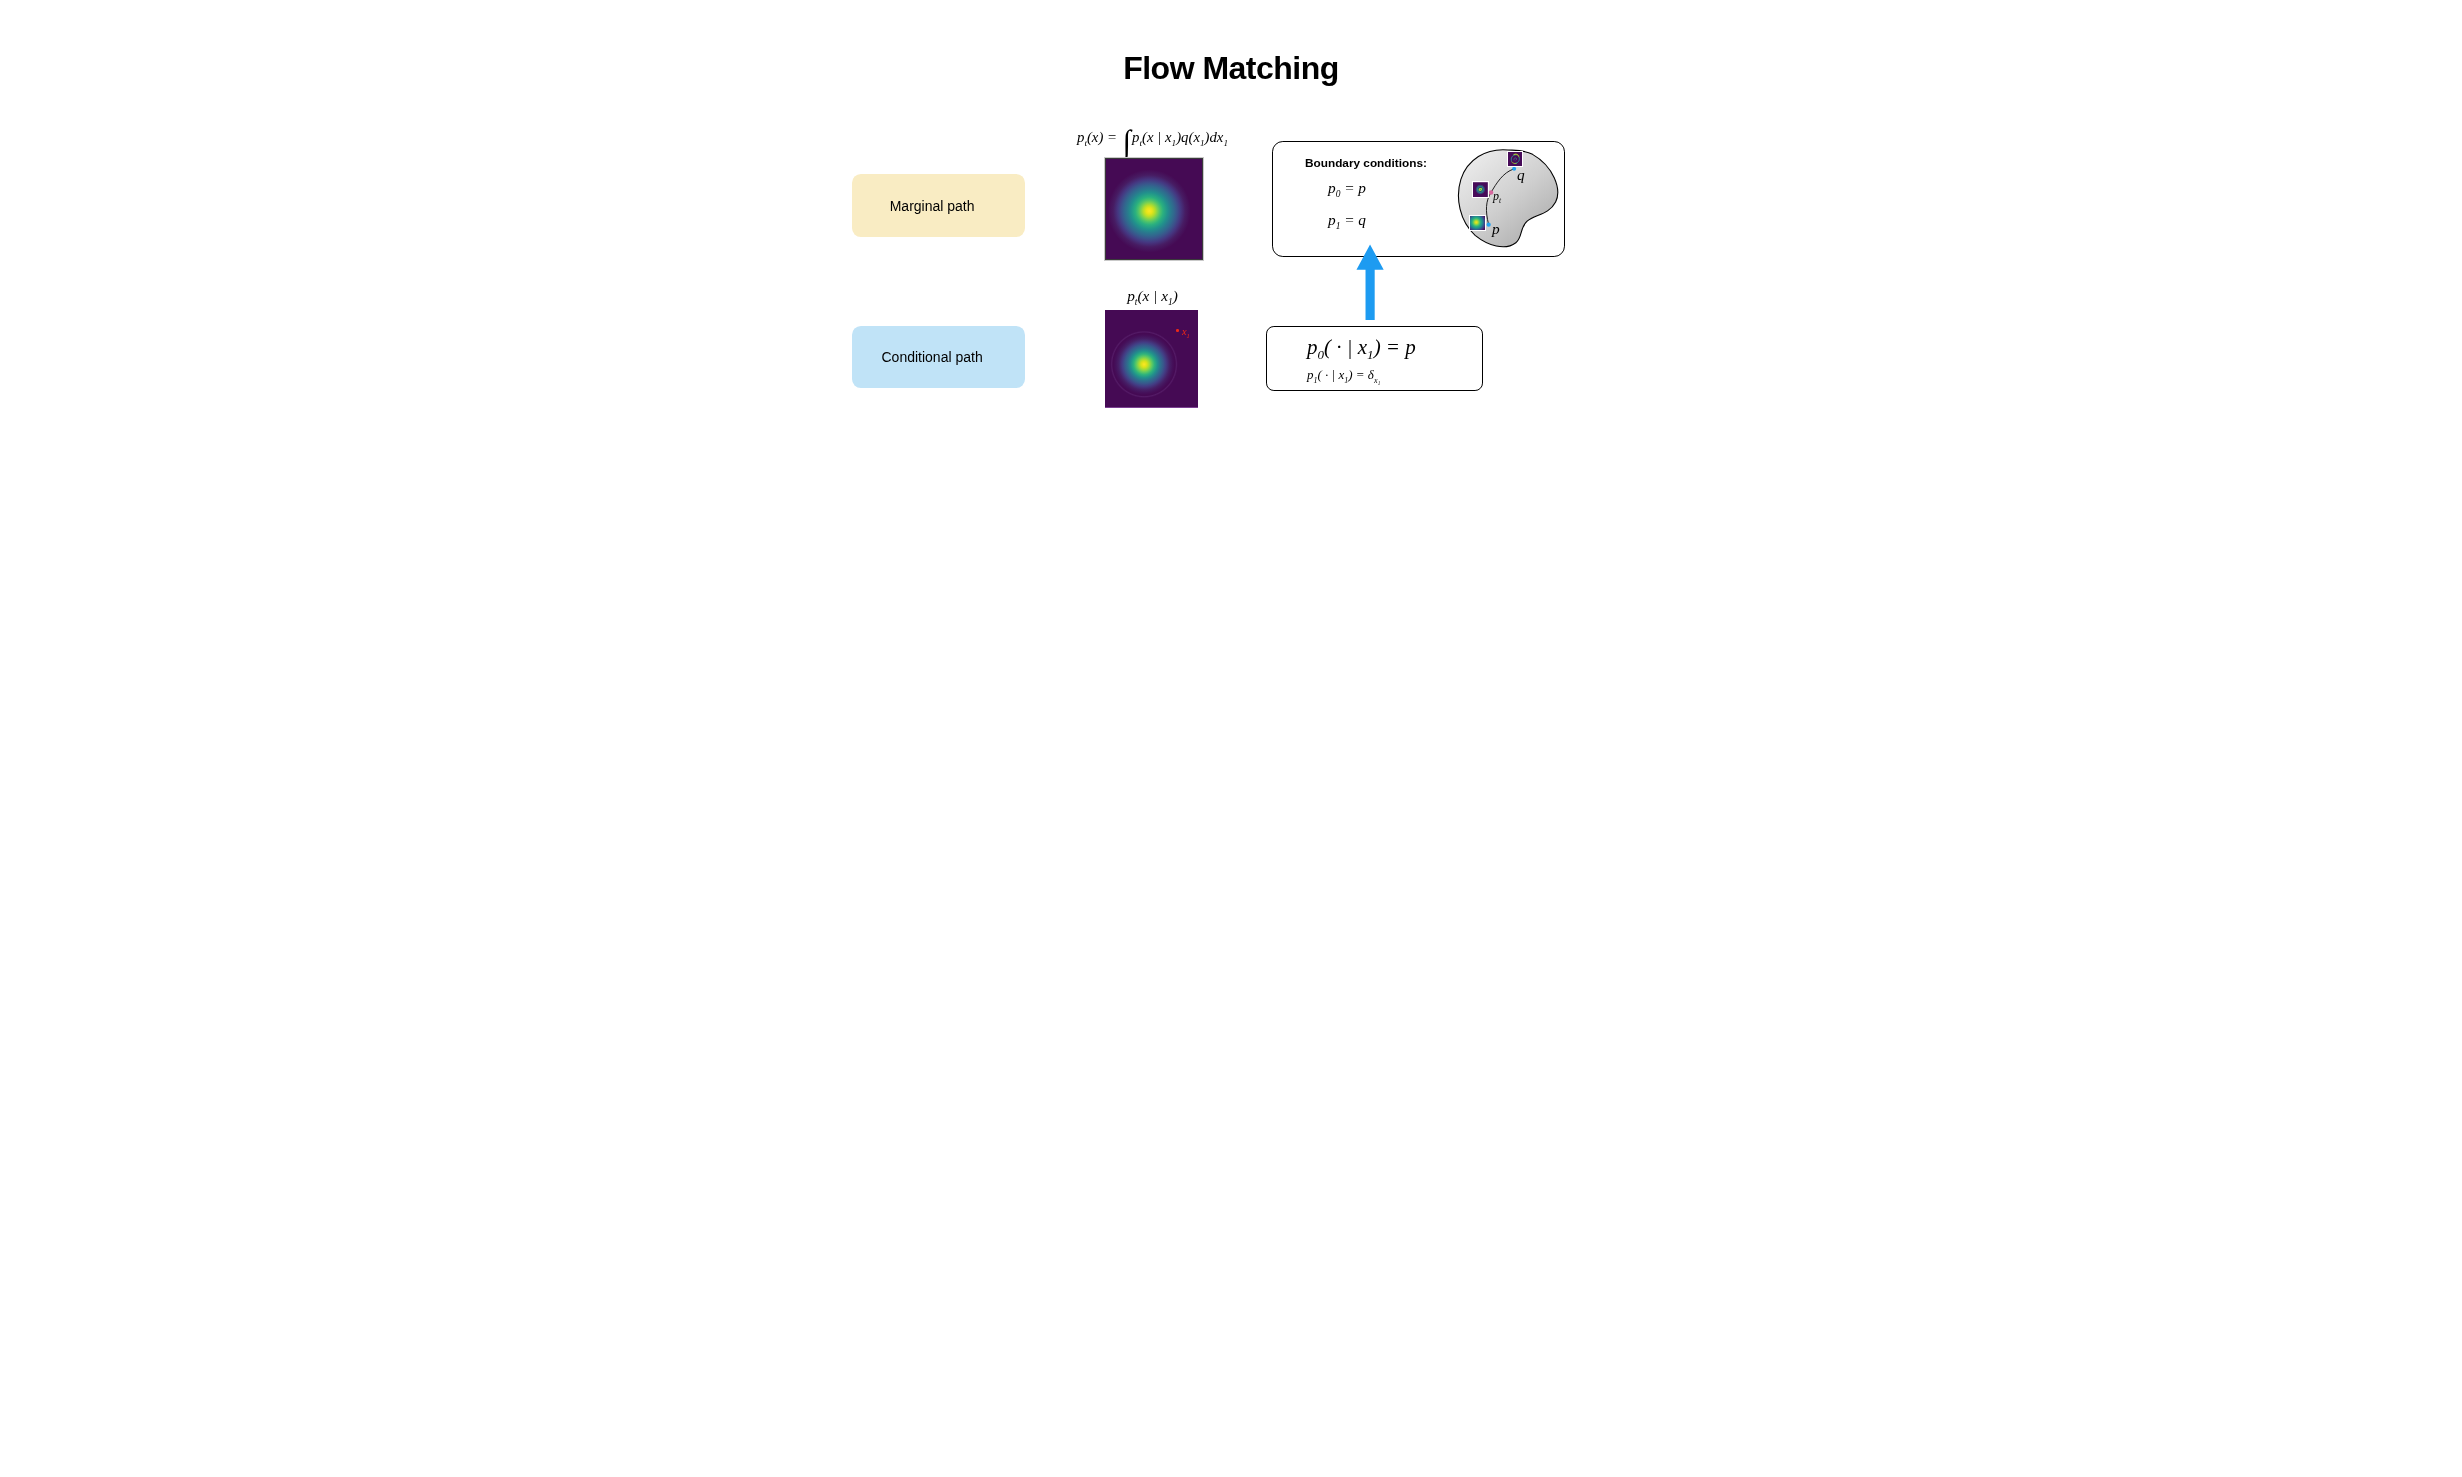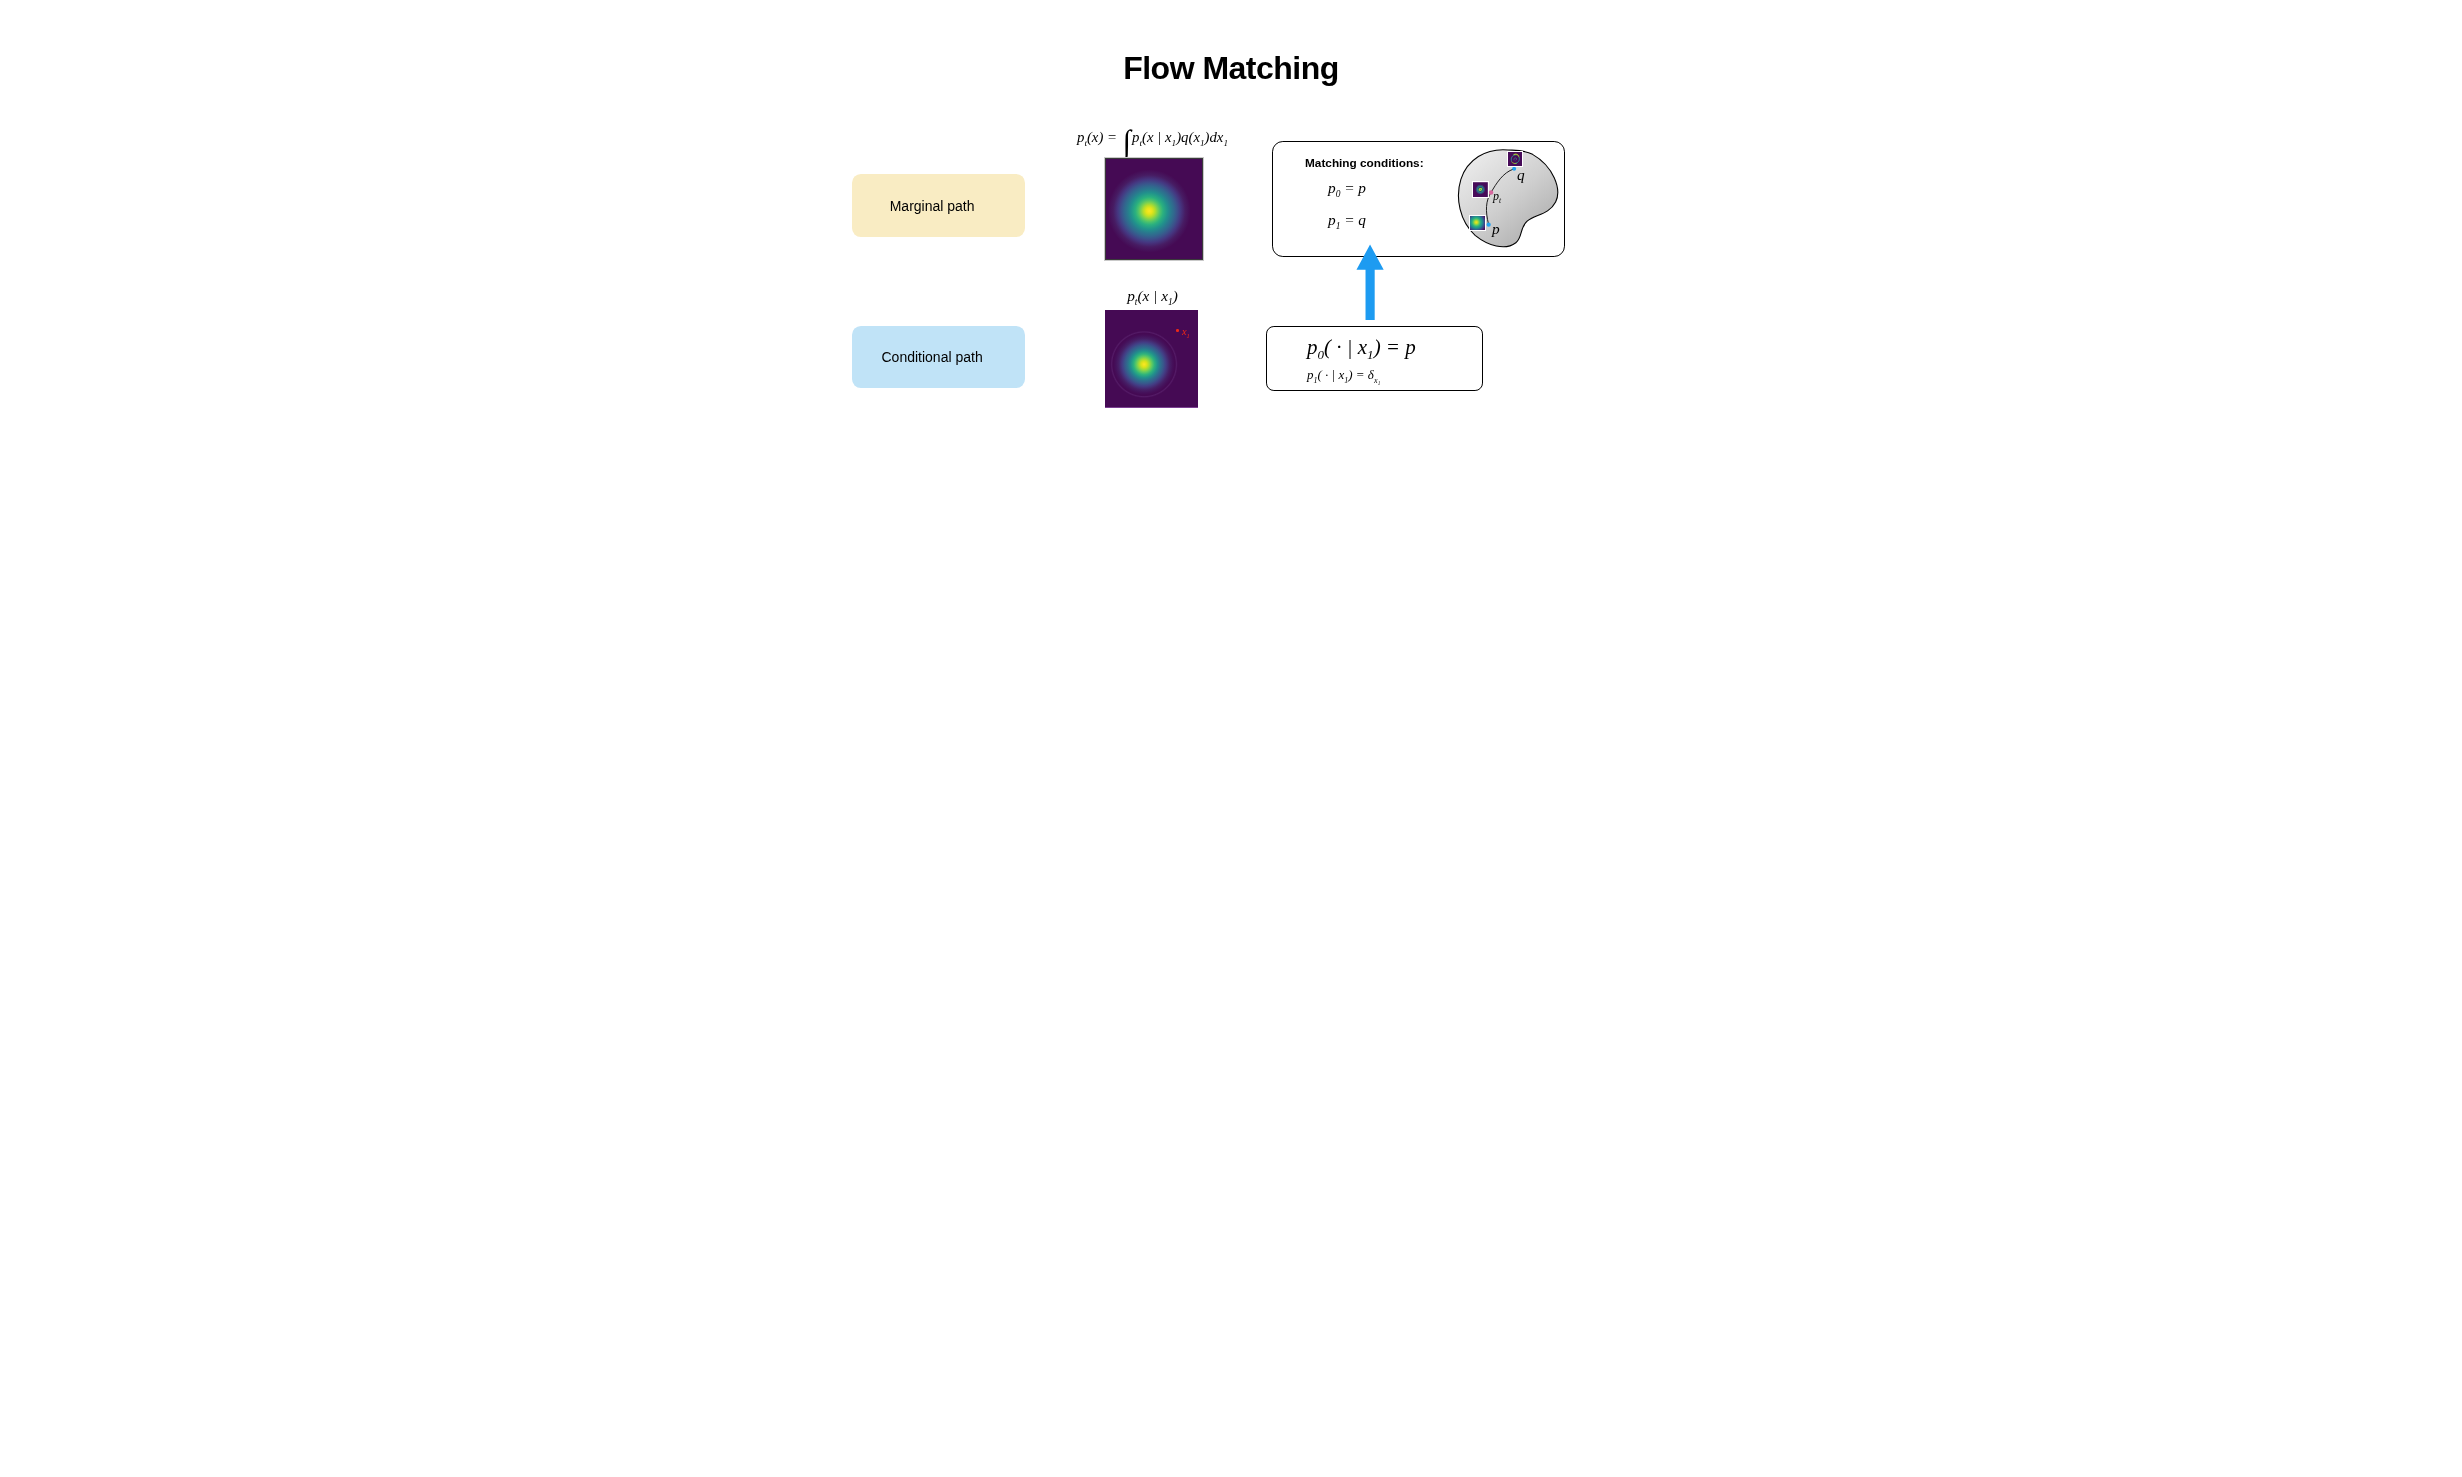--- a/index.html
+++ b/index.html
@@ -96,21 +96,21 @@
   <div class="abs x1-label math">x<sub>1</sub></div>
 
   <div class="abs tag" id="tag-marginal">
     <span>Marginal path</span>
   </div>
   <div class="abs tag" id="tag-conditional">
     <span>Conditional path</span>
   </div>
 
   <div class="abs bigbox"></div>
-  <div class="abs bc-heading">Matching conditions:</div>
+  <div class="abs bc-heading">Boundary conditions:</div>
   <div class="abs bc-eq1 math">p<sub>0</sub> = p</div>
   <div class="abs bc-eq2 math">p<sub>1</sub> = q</div>
 
   <svg class="abs" id="manifold" viewBox="0 0 222 220">
     <defs>
       <linearGradient id="blobGrad" x1="0" y1="0" x2="0.85" y2="1">
         <stop offset="0" stop-color="#f2f2f2"></stop>
         <stop offset="0.55" stop-color="#cfcfcf"></stop>
         <stop offset="1" stop-color="#a9a9a9"></stop>
       </linearGradient>

